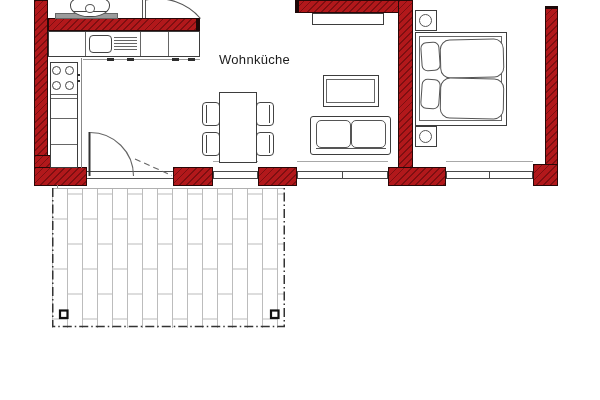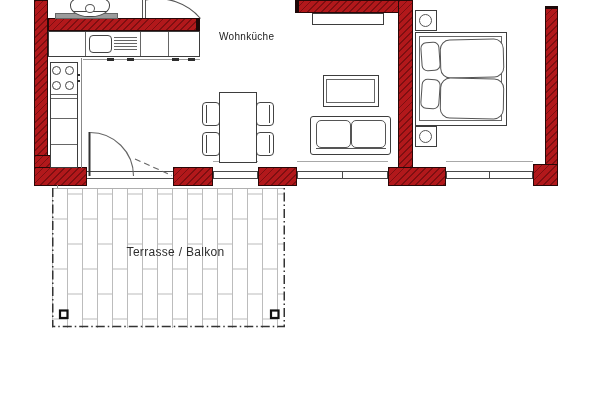--- a/index.html
+++ b/index.html
@@ -22,21 +22,21 @@
   .thin{position:absolute;box-sizing:border-box;background:#fff;border:1px solid #666;}
   .line{position:absolute;background:#666;}
   .darkline{position:absolute;background:#2e2e2e;}
   .circle{position:absolute;box-sizing:border-box;border:1.3px solid #555;border-radius:50%;background:#fff;}
   .chair{position:absolute;box-sizing:border-box;width:18px;height:24px;border:1.3px solid #444;
          border-radius:4px;background:#fff;}
   .chair .back{position:absolute;top:2px;bottom:2px;width:1px;background:#444;}
   .cushion{position:absolute;box-sizing:border-box;border:1.2px solid #555;border-radius:5px;background:#fff;}
   .pillow{position:absolute;box-sizing:border-box;border:1.2px solid #555;border-radius:6px;background:#fff;}
   .duvet{position:absolute;box-sizing:border-box;border:1.2px solid #555;border-radius:10px;background:#fff;}
-  .label{position:absolute;color:#1b1b1b;font-size:10px;letter-spacing:.3px;white-space:nowrap;}
+  .label{position:absolute;color:#1b1b1b;font-size:13px;letter-spacing:.3px;white-space:nowrap;margin-top:21px;}
   .label-terrace{position:absolute;left:100px;top:245px;width:151px;text-align:center;
                  color:#2e2e2e;font-size:12px;letter-spacing:.3px;white-space:nowrap;}
   svg{position:absolute;left:0;top:0;pointer-events:none;}
 </style>
 </head>
 <body>
 
 <div class="canvas">
 
   <div class="wall" style="left:34px;top:0;width:14px;height:158px;"></div>
@@ -164,15 +164,14 @@
       </pattern>
     </defs>
     <rect x="0" y="0" width="233" height="140" fill="url(#tiles)"></rect>
     <line x1="0" y1="0.5" x2="233" y2="0.5" stroke="#b0b0b0" stroke-width="1"></line>
     <path d="M 0.75 0 L 0.75 138.5 L 232.25 138.5 L 232.25 0" fill="none" stroke="#333333" stroke-width="1.5" stroke-dasharray="9 3 1.5 3"></path>
     <rect x="8" y="122.5" width="7.5" height="7.5" fill="#fff" stroke="#111" stroke-width="2.2"></rect>
     <rect x="219" y="122.5" width="7.5" height="7.5" fill="#fff" stroke="#111" stroke-width="2.2"></rect>
   </svg>
 
   <div class="label" style="left:219px;top:31px;">Wohnküche</div>
-  <div class="label-terrace">Terrasse / Balkon</div>
 
 </div>
 
 </body></html>

